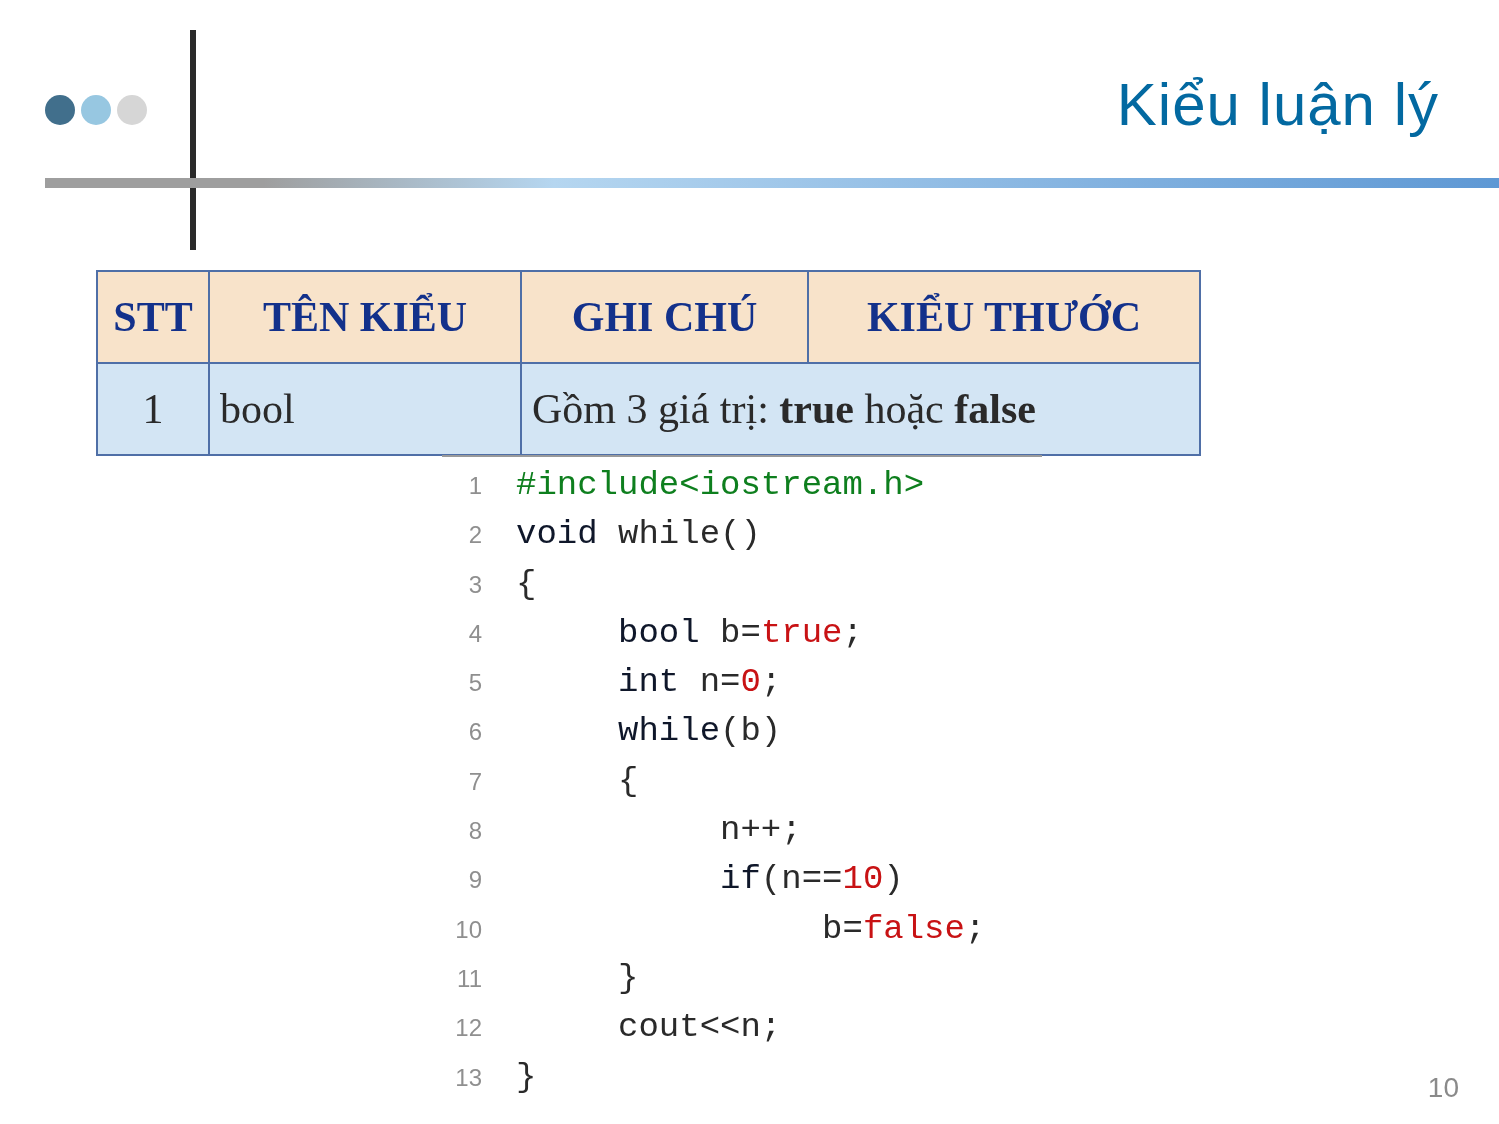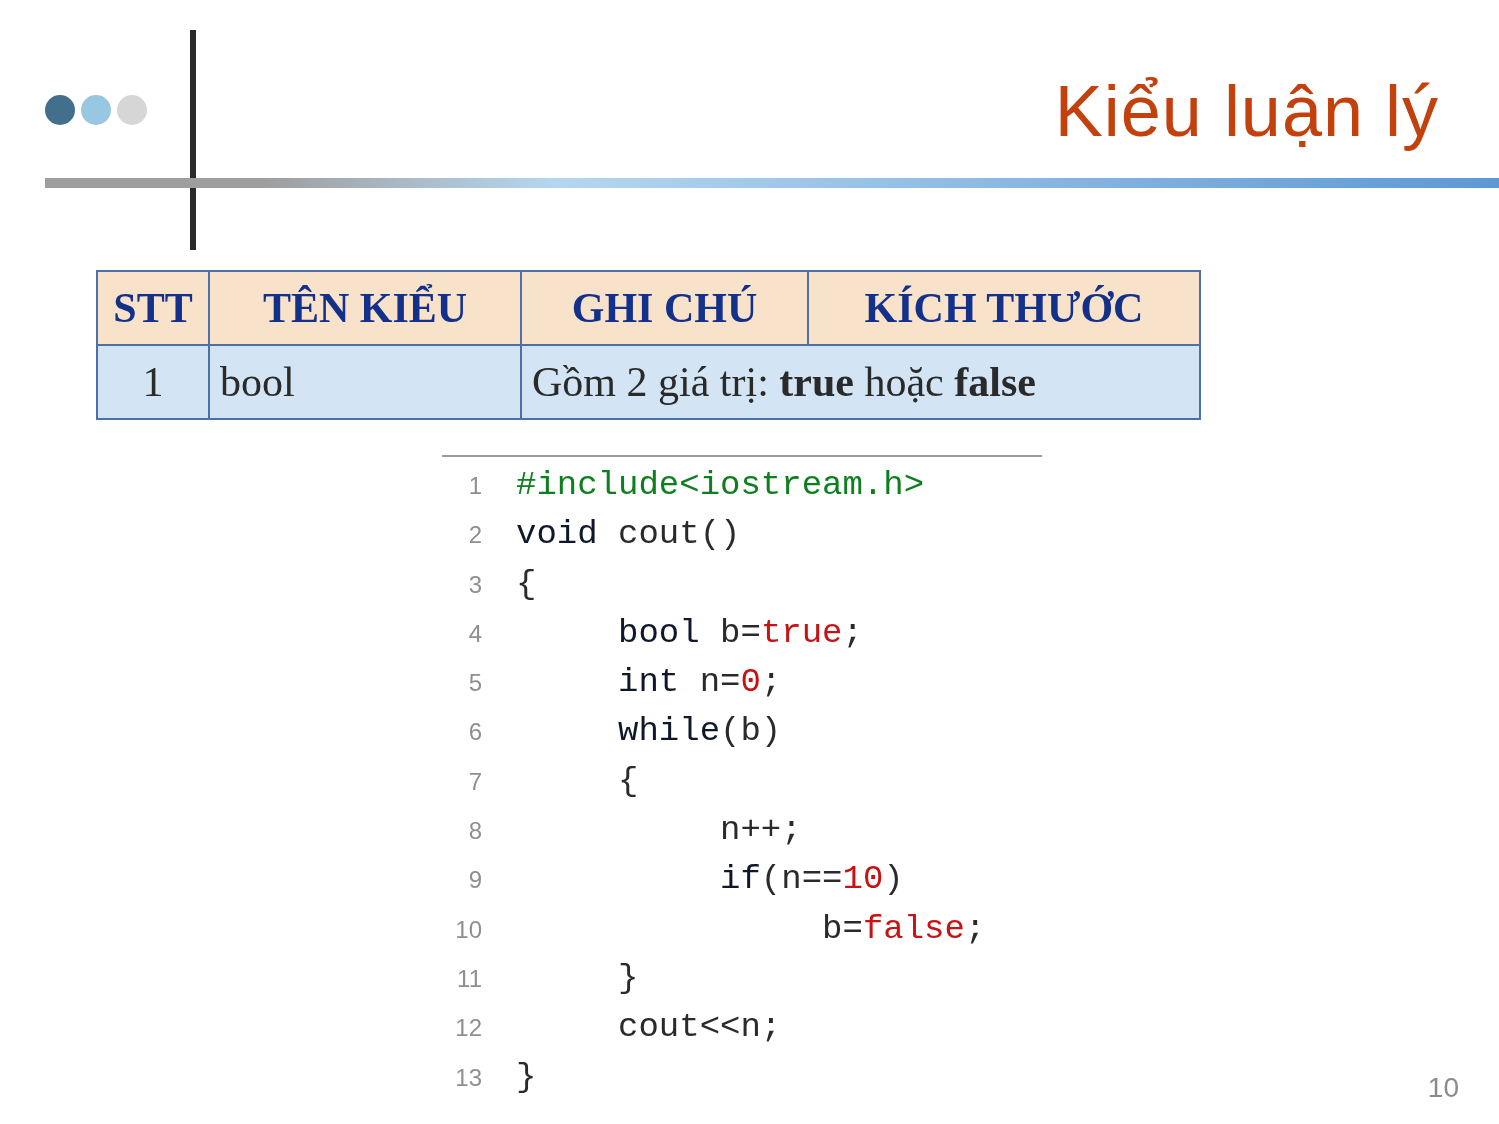--- a/index.html
+++ b/index.html
@@ -36,22 +36,22 @@
     width: 6px;
     height: 220px;
     background: #2a2a2a;
   }
 
   .title {
     position: absolute;
     right: 60px;
     top: 70px;
     font-family: Arial, Helvetica, sans-serif;
-    font-size: 72px;
-    color: #c2410c;
+    font-size: 60px;
+    color: #0369a1;
     letter-spacing: 1px;
     margin-left: 20px;
   }
 
   .hrule {
     position: absolute;
     left: 45px;
     right: 0px;
     top: 178px;
     height: 10px;
@@ -60,21 +60,21 @@
 
   .data-table {
     position: absolute;
     left: 96px;
     top: 270px;
     border-collapse: collapse;
     font-size: 42px;
   }
   .data-table th, .data-table td {
     border: 2px solid #4f6fa7;
-    padding: 12px 10px;
+    padding: 21px 10px;
     vertical-align: middle;
     font-family: "Times New Roman", Times, serif;
   }
   .data-table th {
     background: #f8e3ca;
     color: #13318b;
     font-weight: bold;
     text-align: center;
   }
   .data-table td {
@@ -141,40 +141,40 @@
 <div class="title">Kiểu luận lý</div>
 
 <div class="hrule"></div>
 
 <table class="data-table">
   <tbody>
       <tr>
     <th class="col-stt">STT</th>
     <th class="col-ten">TÊN KIỂU</th>
     <th class="col-ghi">GHI CHÚ</th>
-    <th class="col-kich">KÍCH THƯỚC</th>
+    <th class="col-kich">KIỂU THƯỚC</th>
   </tr>
   <tr>
     <td class="col-stt">1</td>
     <td class="col-ten">bool</td>
     <td class="note-cell" colspan="2">
-      <span>Gồm 2 giá trị: </span><span class="bold">true</span><span> hoặc </span><span class="bold">false</span>
+      <span>Gồm 3 giá trị: </span><span class="bold">true</span><span> hoặc </span><span class="bold">false</span>
     </td>
   </tr>
 </tbody>
   </table>
 
 <div class="code-block">
   <div class="row">
     <span class="ln">1</span>
     <span class="code"><span class="tok-pre">#include&lt;iostream.h&gt;</span></span>
   </div>
   <div class="row">
     <span class="ln">2</span>
-    <span class="code"><span class="tok-kw">void</span><span class="tok-id"> cout()</span></span>
+    <span class="code"><span class="tok-kw">void</span><span class="tok-id"> while()</span></span>
   </div>
   <div class="row">
     <span class="ln">3</span>
     <span class="code"><span class="tok-punc">{</span></span>
   </div>
   <div class="row">
     <span class="ln">4</span>
     <span class="code"><span>     </span><span class="tok-kw">bool</span><span class="tok-id"> b=</span><span class="tok-lit">true</span><span class="tok-punc">;</span></span>
   </div>
   <div class="row">

